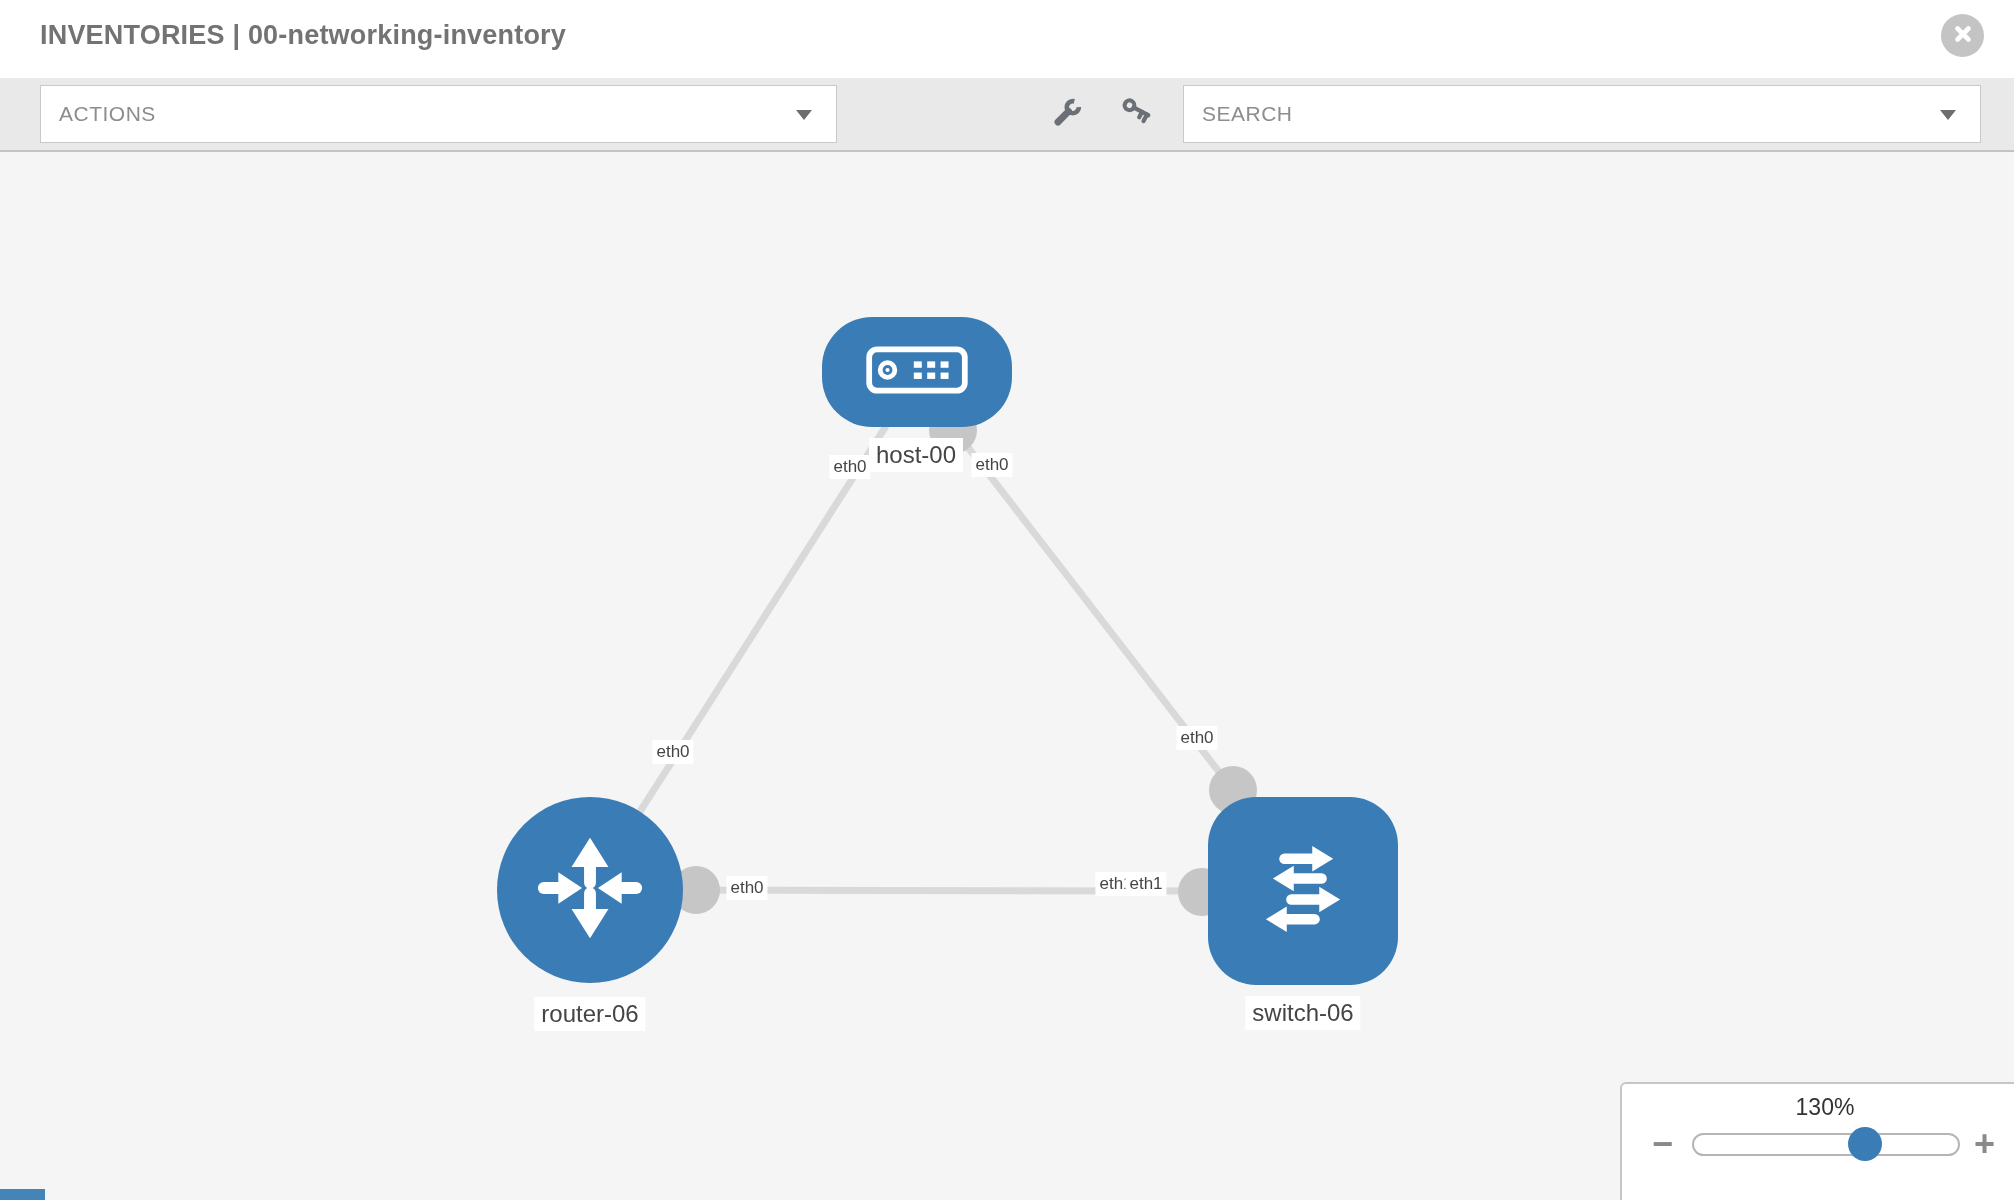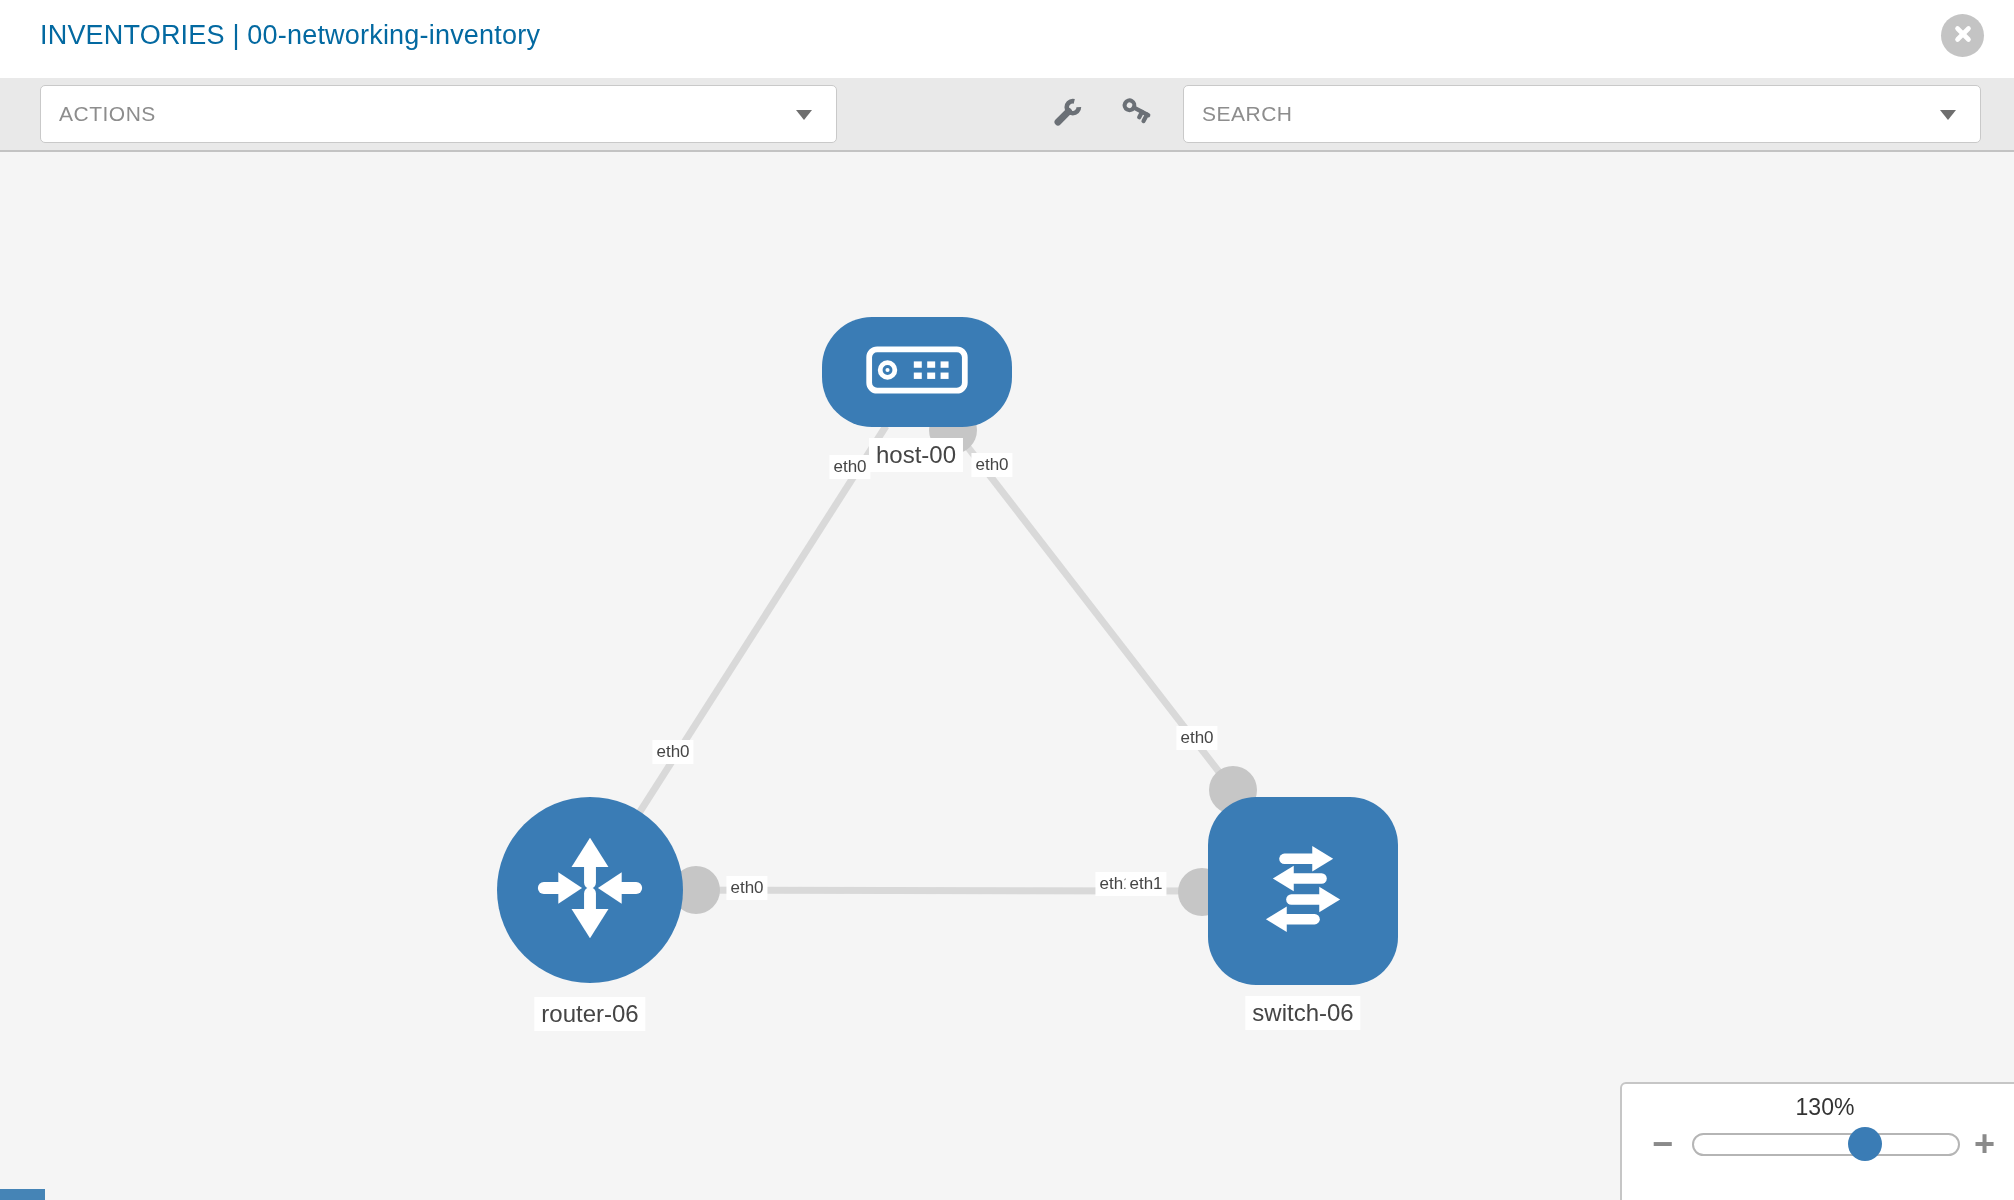--- a/index.html
+++ b/index.html
@@ -2,26 +2,26 @@
 <html><head>
 <meta charset="utf-8">
 <style>
   * { margin:0; padding:0; box-sizing:border-box; }
   html,body { background:#fff; }
   body { font-family:"Liberation Sans","DejaVu Sans",sans-serif; }
   #app { position:relative; width:2014px; height:1200px; overflow:hidden; background:#fff; }
 
   
   .header { position:absolute; left:0; top:0; width:2014px; height:78px; background:#fff; }
-  .page-title { position:absolute; left:40px; top:20px; font-size:27px; font-weight:normal; color:#0369a1; letter-spacing:0.2px; }
+  .page-title { position:absolute; left:40px; top:20px; font-size:27px; font-weight:bold; color:#737373; letter-spacing:0.2px; }
   .close-btn { position:absolute; left:1941px; top:14px; width:43px; height:43px; border-radius:50%; background:#c4c4c4; display:flex; align-items:center; justify-content:center; cursor:pointer; }
 
   
   .toolbar { position:absolute; left:0; top:78px; width:2014px; height:74px; background:#e9e9e9; border-bottom:2px solid #c3c3c3; }
-  .dd { position:absolute; top:7px; height:58px; background:#fff; border:1px solid #c9c9c9; border-radius:5px; cursor:pointer; }
+  .dd { position:absolute; top:7px; height:58px; background:#fff; border:1px solid #c9c9c9; border-radius:0; cursor:pointer; }
   .dd-label { position:absolute; left:18px; top:0; line-height:56px; font-size:21px; color:#8d8d8d; letter-spacing:0.5px; }
   .caret { position:absolute; right:24px; top:24px; width:0; height:0; border-left:8px solid transparent; border-right:8px solid transparent; border-top:10px solid #6e6e6e; }
   .dd-actions { left:40px; width:797px; }
   .dd-search { left:1183px; width:798px; }
   .tool-icon-btn { position:absolute; top:15px; width:44px; height:44px; display:flex; align-items:center; justify-content:center; cursor:pointer; }
 
   
   .canvas { position:absolute; left:0; top:152px; width:2014px; height:1048px; background:#f5f5f5; overflow:hidden; }
   .links-svg { position:absolute; left:0; top:0; z-index:1; }
   .connector { position:absolute; width:48px; height:48px; border-radius:50%; background:#c6c6c6; z-index:2; }

